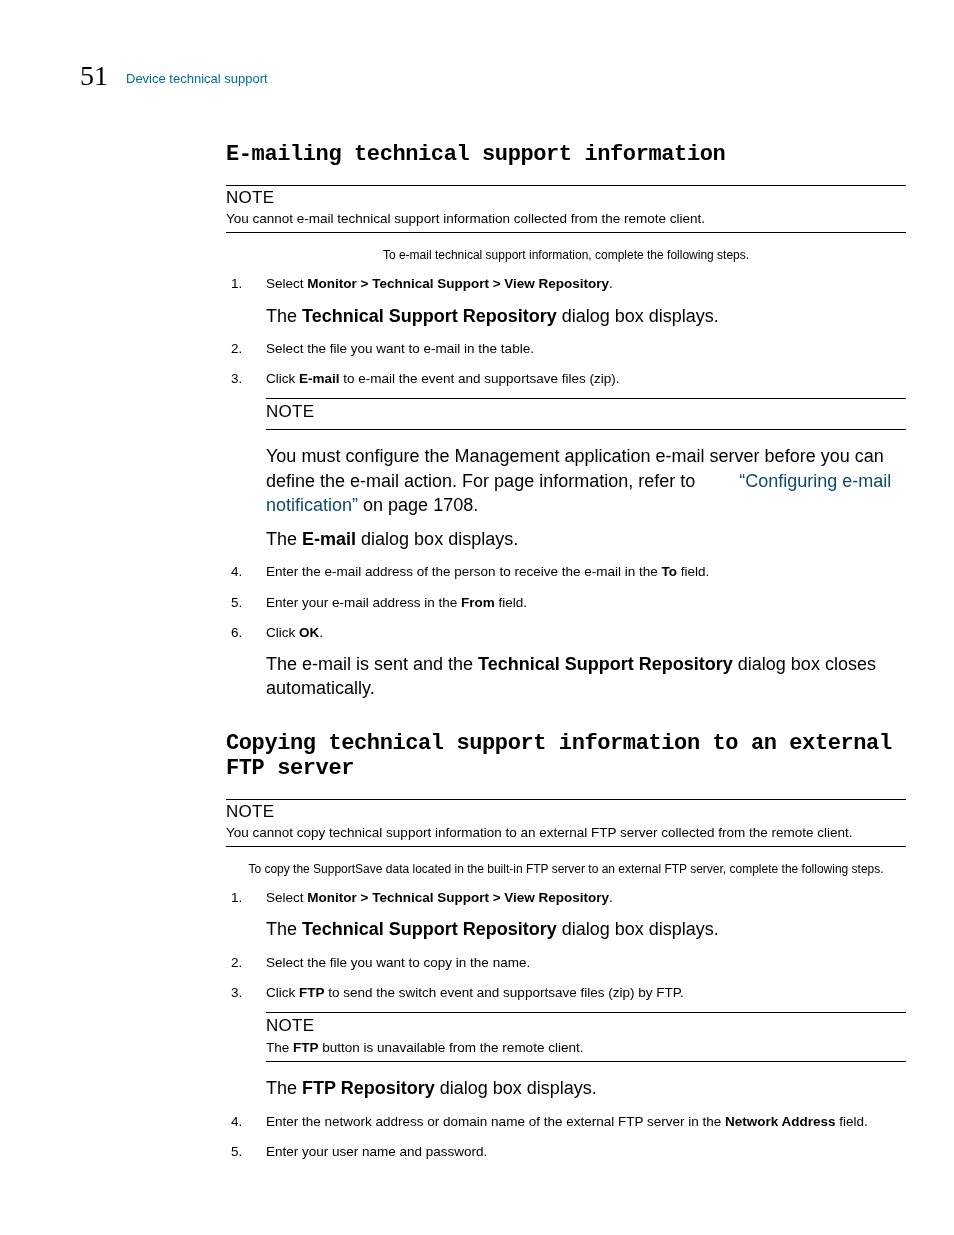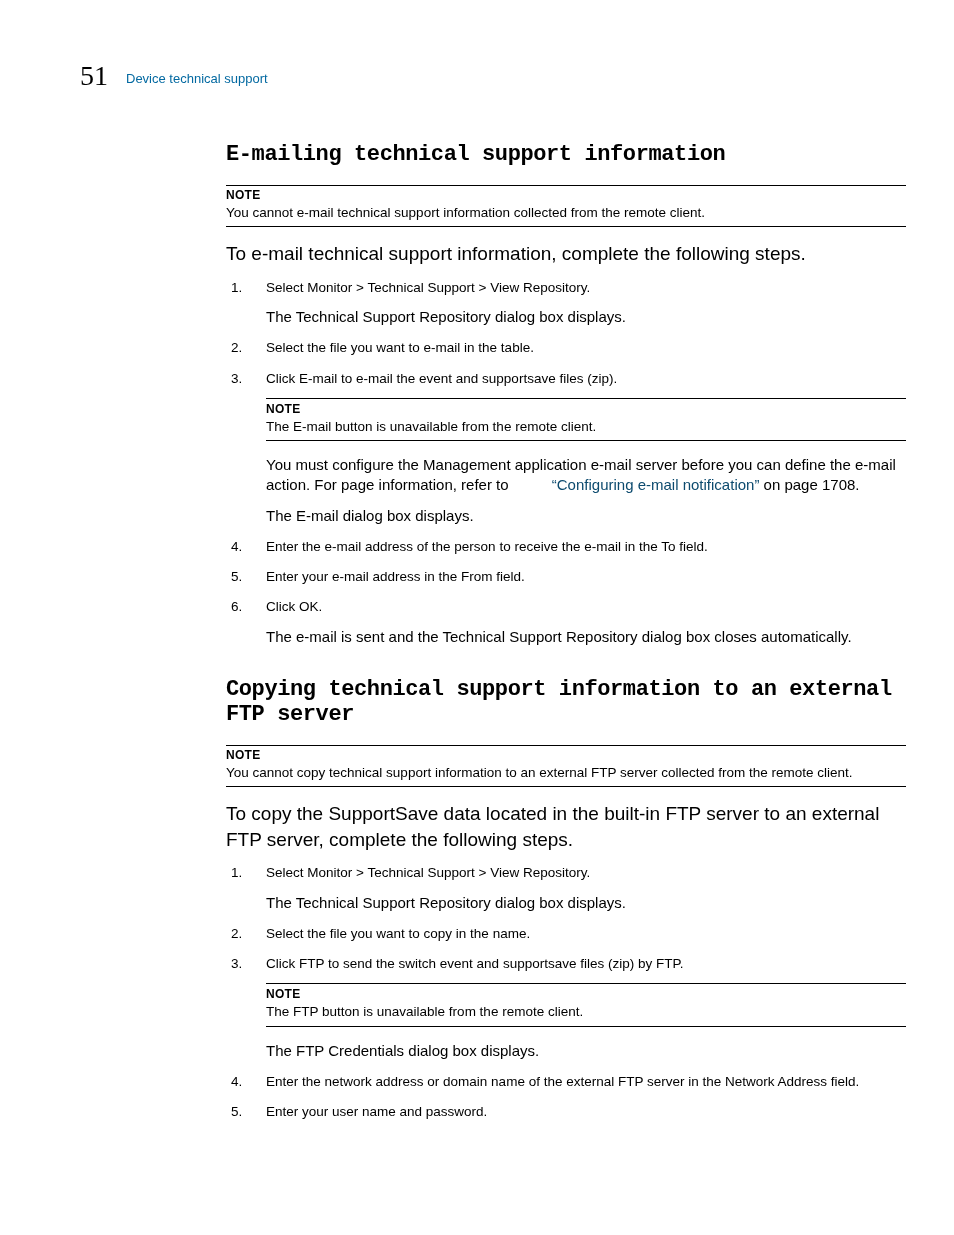--- a/index.html
+++ b/index.html
@@ -45,39 +45,40 @@
     letter-spacing: -0.4px;
     margin: 0 0 18px 0;
   }
   .note-block {
     border-top: 1.5px solid #000;
     border-bottom: 1px solid #000;
     padding: 2px 0 4px 0;
     margin: 0 0 14px 0;
   }
   .note-block .note-label {
-    font-weight: bold;
-    font-size: 12px;
+    font-weight: normal;
+    font-size: 17px;
     letter-spacing: 0.3px;
     display: block;
     margin-bottom: 1px;
   }
   .note-block .note-text {
     font-size: 13.5px;
     line-height: 1.35;
   }
   .inner-note {
     margin-left: 0;
     margin-top: 10px;
     margin-bottom: 14px;
   }
   p.body {
-    font-size: 19px;
+    font-size: 12px;
     line-height: 1.35;
     margin: 0 0 12px 0;
+    text-align: center;
   }
   ol.steps {
     list-style: none;
     padding: 0;
     margin: 0 0 30px 0;
     counter-reset: step;
   }
   ol.steps > li {
     counter-increment: step;
     font-size: 13.5px;
@@ -87,24 +88,24 @@
     margin-bottom: 12px;
   }
   ol.steps > li::before {
     content: counter(step) ".";
     position: absolute;
     left: 5px;
     top: 0;
   }
   .sub {
     margin-top: 10px;
-    font-size: 15px;
-    line-height: 1.35;
-  }
-  .b { font-weight: normal; margin-top: 32px; }
+    font-size: 18px;
+    line-height: 1.35;
+  }
+  .b { font-weight: bold; margin-top: 32px; }
   a.xref {
     color: #0c4a6e;
     text-decoration: none;
     margin-left: 39px;
   }
   .sec2 { margin-top: 36px; }
 </style>
 </head>
 <body>
 
@@ -131,23 +132,20 @@
         <span>Select </span><span class="b">Monitor &gt; Technical Support &gt; View Repository</span><span>.</span>
         <div class="sub">
           <span>The </span><span class="b">Technical Support Repository</span><span> dialog box displays.</span>
         </div>
       </li>
       <li>Select the file you want to e-mail in the table.</li>
       <li>
         <span>Click </span><span class="b">E-mail</span><span> to e-mail the event and supportsave files (zip).</span>
         <div class="note-block inner-note">
           <span class="note-label">NOTE</span>
-          <span class="note-text">
-            <span>The </span><span class="b">E-mail</span><span> button is unavailable from the remote client.</span>
-          </span>
         </div>
         <div class="sub">
           <span>You must configure the Management application e-mail server before you can define the e-mail action. For page information, refer to </span><a class="xref" href="#">“Configuring e-mail notification”</a><span> on page 1708.</span>
         </div>
         <div class="sub">
           <span>The </span><span class="b">E-mail</span><span> dialog box displays.</span>
         </div>
       </li>
       <li>
         <span>Enter the e-mail address of the person to receive the e-mail in the </span><span class="b">To</span><span> field.</span>
@@ -182,21 +180,21 @@
       <li>Select the file you want to copy in the name.</li>
       <li>
         <span>Click </span><span class="b">FTP</span><span> to send the switch event and supportsave files (zip) by FTP.</span>
         <div class="note-block inner-note">
           <span class="note-label">NOTE</span>
           <span class="note-text">
             <span>The </span><span class="b">FTP</span><span> button is unavailable from the remote client.</span>
           </span>
         </div>
         <div class="sub">
-          <span>The </span><span class="b">FTP Credentials</span><span> dialog box displays.</span>
+          <span>The </span><span class="b">FTP Repository</span><span> dialog box displays.</span>
         </div>
       </li>
       <li>
         <span>Enter the network address or domain name of the external FTP server in the </span><span class="b">Network Address</span><span> field.</span>
       </li>
       <li>Enter your user name and password.</li>
     </ol>
 
   </div>
 </div>

